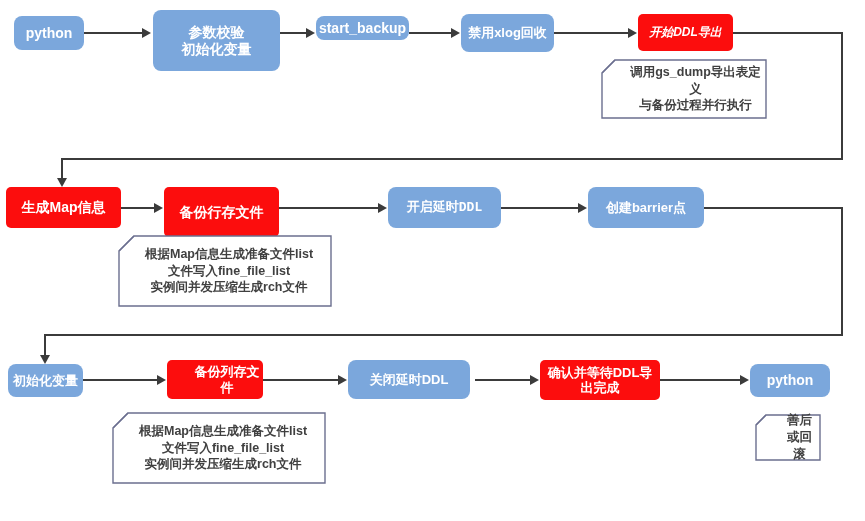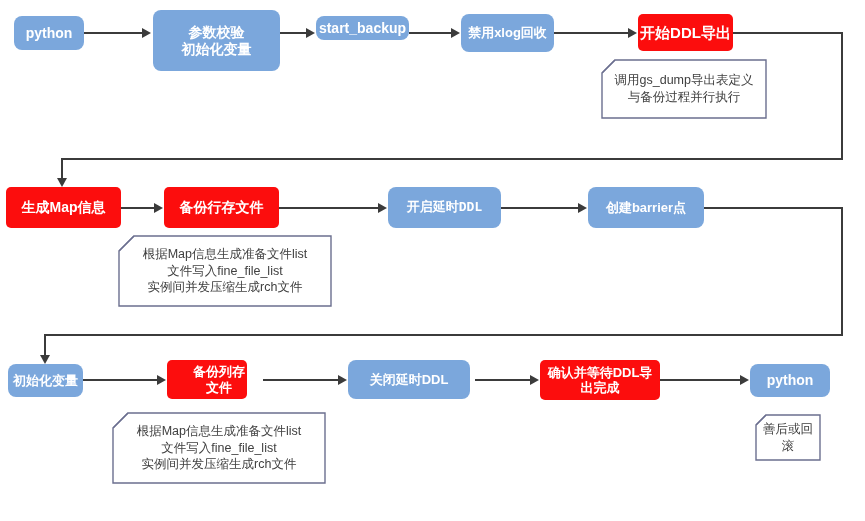--- a/index.html
+++ b/index.html
@@ -19,25 +19,26 @@
     z-index:3;
   }
   .node.blue{background:#7ba7dc;}
   .node.red{background:#fc0d0d;border-radius:5px;}
 
   .note{
     position:absolute;
     box-sizing:border-box;
     z-index:3;
     color:#404040;
-    font-weight:normal;
+    font-weight:bold;
     line-height:1.35;
-    display:flex;align-items:center;justify-content:center;
+    display:flex;align-items:center;justify-content:flex-start;
     text-align:center;
     white-space:pre-line;
+    padding-left:23px;
   }
   .note .noteshape{position:absolute;inset:0;}
   .note .notetext{position:relative;z-index:2;padding:2px 4px;}
 
   .line{position:absolute;background:#3b3b3b;z-index:1;}
   .line.h{height:2px;}
   .line.v{width:2px;}
 
   .arrow{position:absolute;width:0;height:0;z-index:2;}
   .arrow.right{
@@ -70,21 +71,21 @@
   <div class="node blue" style="left:316px;top:16px;width:93px;height:24px;font-size:14px;">start_backup</div>
 
   <div class="line h" style="left:409px;top:32px;width:42px;"></div>
   <div class="arrow right" style="left:451px;top:28px;"></div>
 
   <div class="node blue" style="left:461px;top:14px;width:93px;height:38px;font-size:13px;">禁用xlog回收</div>
 
   <div class="line h" style="left:554px;top:32px;width:74px;"></div>
   <div class="arrow right" style="left:628px;top:28px;"></div>
 
-  <div class="node red" style="left:638px;top:14px;width:95px;height:37px;font-size:15px;">开始DDL导出</div>
+  <div class="node red" style="left:638px;top:14px;width:95px;height:37px;font-size:12px;font-style:italic;">开始DDL导出</div>
 
   <div class="note" style="left:601px;top:59px;width:166px;height:60px;font-size:12.5px;">
     <svg class="noteshape" viewBox="0 0 166 60" preserveAspectRatio="none">
       <path d="M14 1 L165 1 L165 59 L1 59 L1 14 Z" fill="#ffffff" stroke="#6b6f8f" stroke-width="1.4"></path>
       <path d="M14 1 L1 14" fill="none" stroke="#6b6f8f" stroke-width="1.4"></path>
     </svg>
     <span class="notetext">调用gs_dump导出表定义
 与备份过程并行执行</span>
   </div>
 
@@ -92,21 +93,21 @@
   <div class="line v" style="left:841px;top:32px;height:128px;"></div>
   <div class="line h" style="left:61px;top:158px;width:782px;"></div>
   <div class="line v" style="left:61px;top:158px;height:20px;"></div>
   <div class="arrow down" style="left:57px;top:178px;"></div>
 
   <div class="node red" style="left:6px;top:187px;width:115px;height:41px;font-size:14px;">生成Map信息</div>
 
   <div class="line h" style="left:121px;top:207px;width:33px;"></div>
   <div class="arrow right" style="left:154px;top:203px;"></div>
 
-  <div class="node red" style="left:164px;top:187px;width:115px;height:41px;font-size:14px;">备份行存文件</div>
+  <div class="node red" style="left:164px;top:187px;width:115px;height:50px;font-size:14px;">备份行存文件</div>
 
   <div class="line h" style="left:279px;top:207px;width:99px;"></div>
   <div class="arrow right" style="left:378px;top:203px;"></div>
 
   <div class="node blue" style="left:388px;top:187px;width:113px;height:41px;font-size:13px;font-family:Liberation Mono, monospace;">开启延时DDL</div>
 
   <div class="line h" style="left:501px;top:207px;width:77px;"></div>
   <div class="arrow right" style="left:578px;top:203px;"></div>
 
   <div class="node blue" style="left:588px;top:187px;width:116px;height:41px;font-size:13px;">创建barrier点</div>
@@ -125,21 +126,21 @@
   <div class="line v" style="left:841px;top:207px;height:129px;"></div>
   <div class="line h" style="left:44px;top:334px;width:799px;"></div>
   <div class="line v" style="left:44px;top:334px;height:21px;"></div>
   <div class="arrow down" style="left:40px;top:355px;"></div>
 
   <div class="node blue" style="left:8px;top:364px;width:75px;height:33px;font-size:13px;">初始化变量</div>
 
   <div class="line h" style="left:83px;top:379px;width:74px;"></div>
   <div class="arrow right" style="left:157px;top:375px;"></div>
 
-  <div class="node red" style="left:167px;top:360px;width:80px;height:39px;font-size:13px;padding-left:24px;">备份列存文件</div>
+  <div class="node red" style="left:167px;top:360px;width:96px;height:39px;font-size:13px;padding-left:24px;">备份列存文件</div>
 
   <div class="line h" style="left:263px;top:379px;width:75px;"></div>
   <div class="arrow right" style="left:338px;top:375px;"></div>
 
   <div class="node blue" style="left:348px;top:360px;width:122px;height:39px;font-size:13px;">关闭延时DDL</div>
 
   <div class="line h" style="left:475px;top:379px;width:55px;"></div>
   <div class="arrow right" style="left:530px;top:375px;"></div>
 
   <div class="node red" style="left:540px;top:360px;width:120px;height:40px;font-size:13px;">确认并等待DDL导

